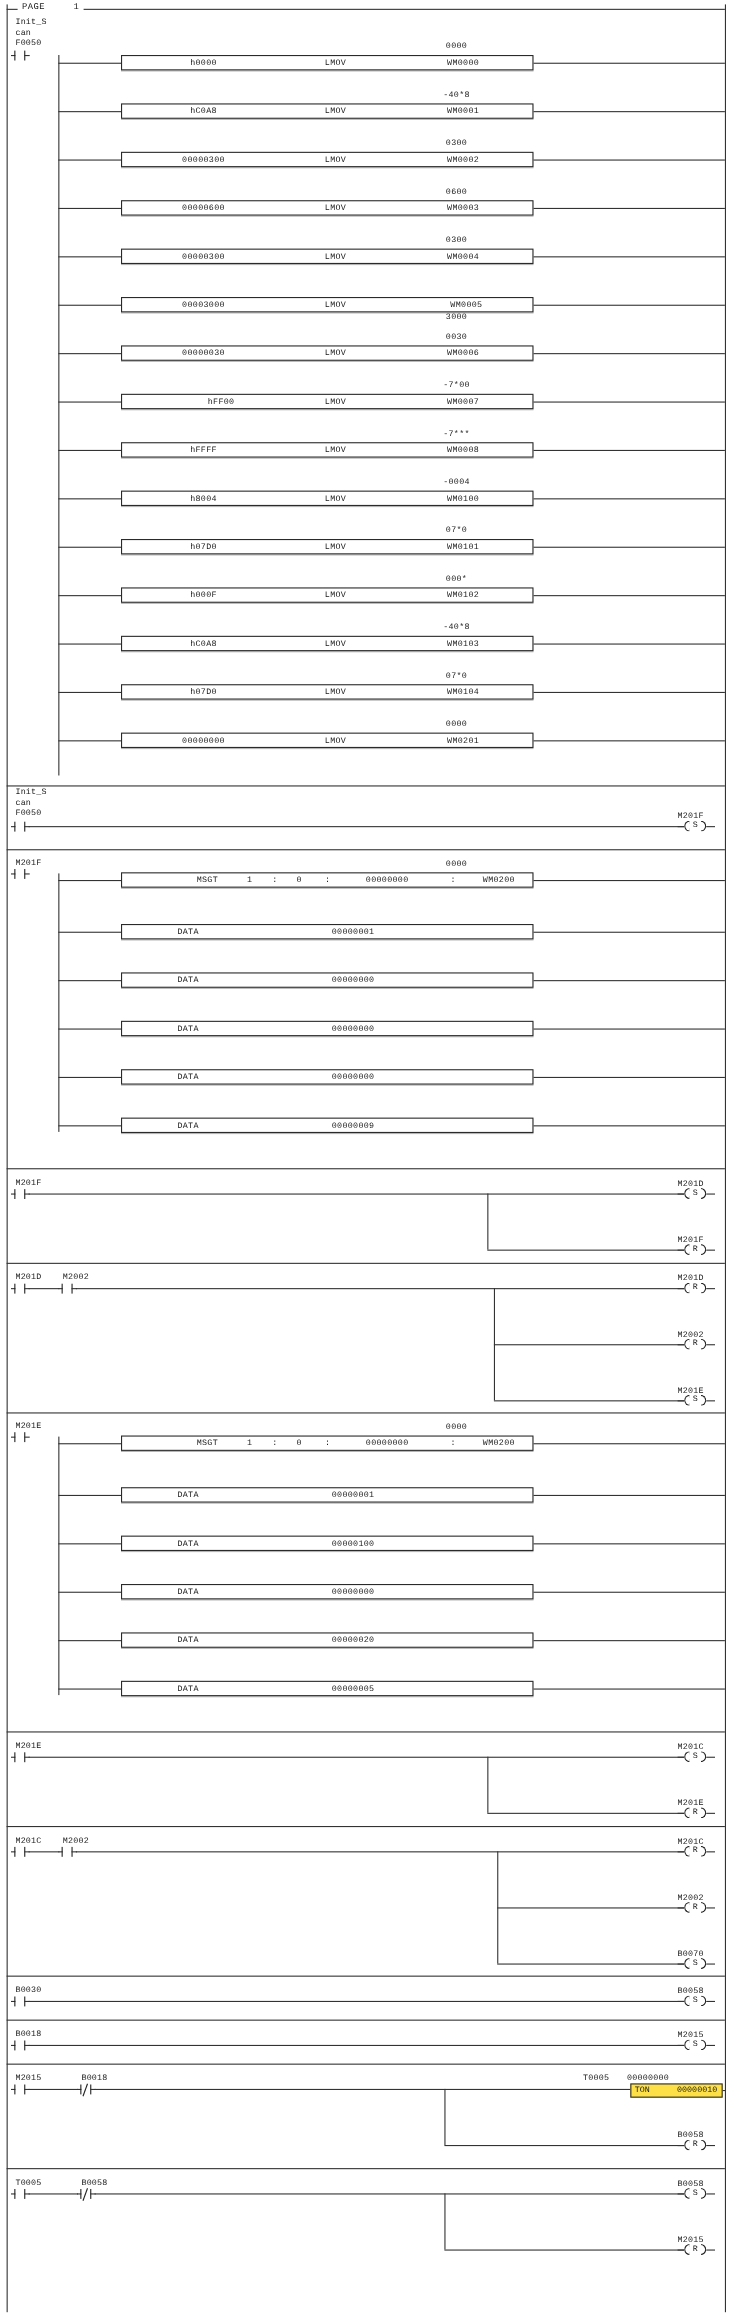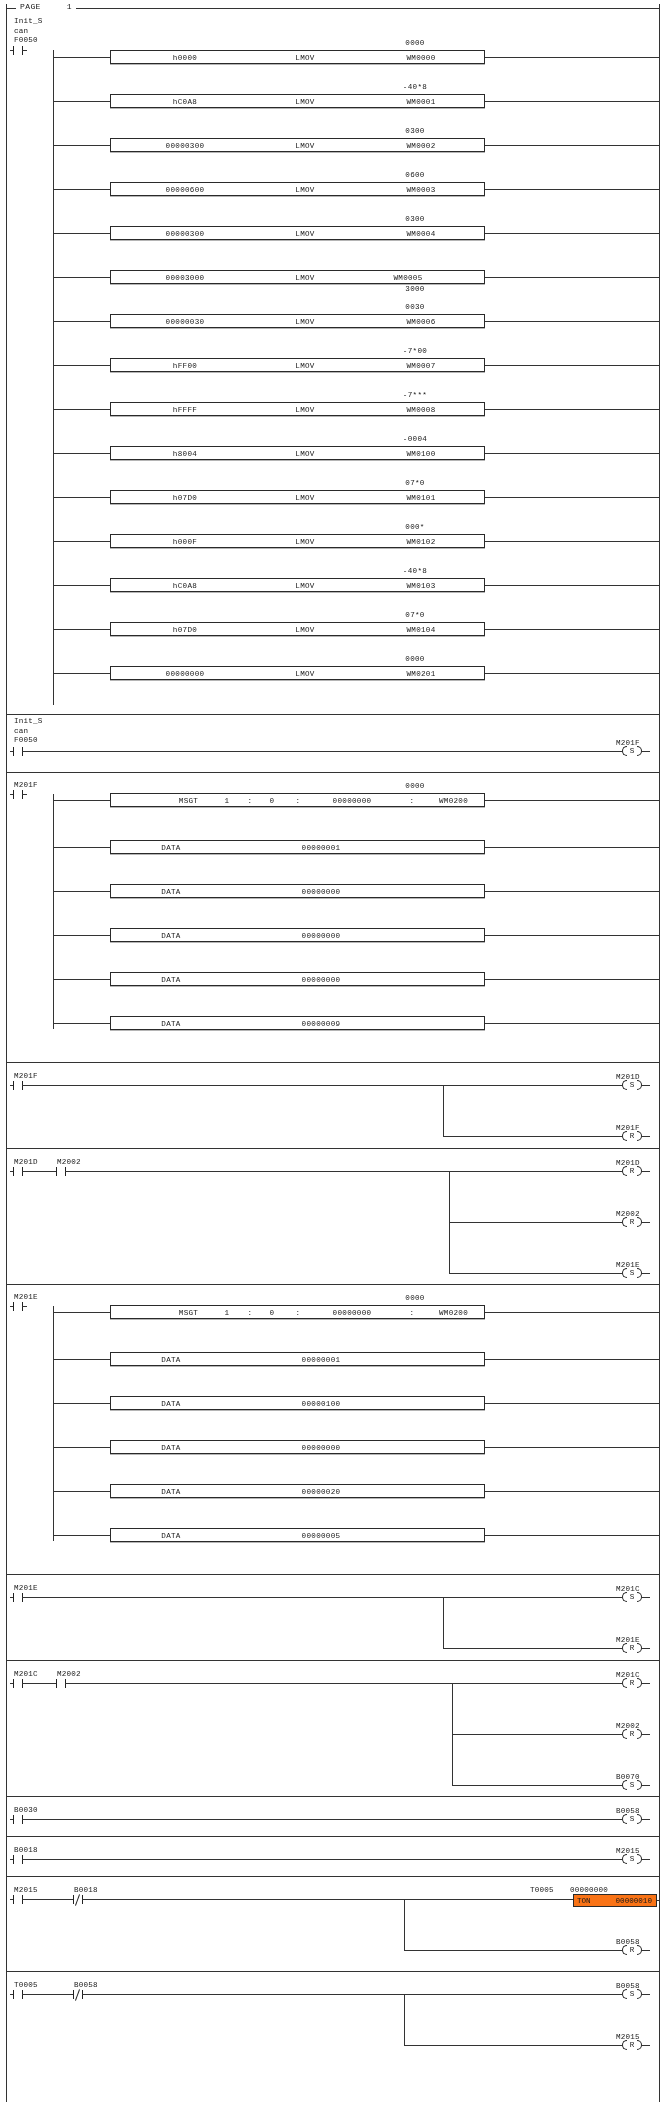--- a/index.html
+++ b/index.html
@@ -156,21 +156,21 @@
     font-size: 7.6px;
     white-space: pre;
     text-align: center;
     letter-spacing: .3px;
   }
 
   
   .tbox {
     position: absolute;
     border: 1px solid #2a2a2a;
-    background: #f97316;
+    background: #fde047;
     height: 13px;
     width: 84px;
     text-align: center;
   }
   .tbox .t1 {
     position: absolute; left: 3px; top: 0;
     height: 13px; line-height: 13px; font-size: 7.6px;
   }
   .tbox .t2 {
     position: absolute; right: 4px; top: 0;
@@ -261,35 +261,35 @@
           <div class="fcell" style="left: 0px; width: 148px;">00000300</div>
           <div class="fcell" style="left: 148px; width: 92px;">LMOV</div>
           <div class="fcell" style="left: 245px; width: 130px;">WM0004</div>
         </div>
         <div class="sep" style="left: 485px; top: 233px; width: 174px;"></div>
         <div class="annot" style="left: 355px; top: 259px; width: 120px; margin-top: 26px;">3000</div>
         <div class="sep" style="left: 53px; top: 277px; width: 57px;"></div>
         <div class="fbox" style="left: 110px; top: 270px; width: 375px;">
           <div class="fcell" style="left: 0px; width: 148px;">00003000</div>
           <div class="fcell" style="left: 148px; width: 92px;">LMOV</div>
-          <div class="fcell" style="left: 232px; width: 130px;">WM0005</div>
+          <div class="fcell" style="left: 248px; width: 130px;">WM0005</div>
         </div>
         <div class="sep" style="left: 485px; top: 277px; width: 174px;"></div>
         <div class="annot" style="left: 355px; top: 303px; width: 120px;">0030</div>
         <div class="sep" style="left: 53px; top: 321px; width: 57px;"></div>
         <div class="fbox" style="left: 110px; top: 314px; width: 375px;">
           <div class="fcell" style="left: 0px; width: 148px;">00000030</div>
           <div class="fcell" style="left: 148px; width: 92px;">LMOV</div>
           <div class="fcell" style="left: 245px; width: 130px;">WM0006</div>
         </div>
         <div class="sep" style="left: 485px; top: 321px; width: 174px;"></div>
         <div class="annot" style="left: 355px; top: 347px; width: 120px;">-7*00</div>
         <div class="sep" style="left: 53px; top: 365px; width: 57px;"></div>
         <div class="fbox" style="left: 110px; top: 358px; width: 375px;">
-          <div class="fcell" style="left: 0px; width: 148px;">hFF00</div>
+          <div class="fcell" style="left: 16px; width: 148px;">hFF00</div>
           <div class="fcell" style="left: 148px; width: 92px;">LMOV</div>
           <div class="fcell" style="left: 245px; width: 130px;">WM0007</div>
         </div>
         <div class="sep" style="left: 485px; top: 365px; width: 174px;"></div>
         <div class="annot" style="left: 355px; top: 391px; width: 120px;">-7***</div>
         <div class="sep" style="left: 53px; top: 409px; width: 57px;"></div>
         <div class="fbox" style="left: 110px; top: 402px; width: 375px;">
           <div class="fcell" style="left: 0px; width: 148px;">hFFFF</div>
           <div class="fcell" style="left: 148px; width: 92px;">LMOV</div>
           <div class="fcell" style="left: 245px; width: 130px;">WM0008</div>

